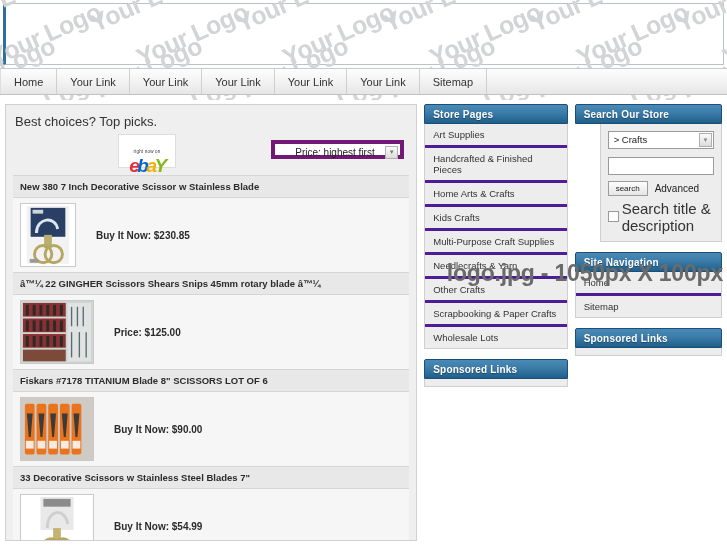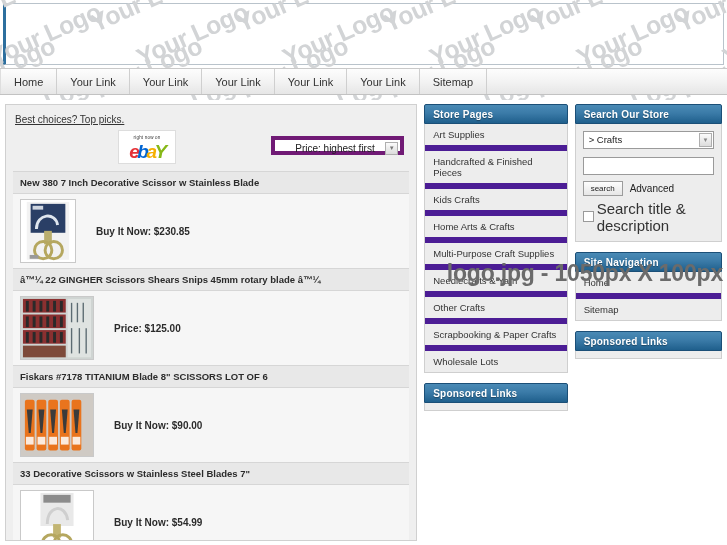--- a/index.html
+++ b/index.html
@@ -101,36 +101,35 @@
 
   
   .listing-panel {
     background: #efefef;
     border: 1px solid #d0d0d0;
     padding: 7px;
     height: 437px;
     overflow: hidden;
   }
   .picks-line {
-    font-size: 10px; color: #333;
+    font-size: 13px; color: #333;
     padding: 2px 2px 4px 2px;
-    text-decoration: underline;
   }
   .topbar-row {
     position: relative;
     height: 42px;
   }
   .ebay-logo {
     position: absolute;
     left: 105px; top: 1px;
     width: 58px; height: 34px;
     background: #ffffff;
     border: 1px solid #ddd;
     text-align: center;
-    padding-top: 4px;
+    padding-top: 14px;
   }
   .ebay-rn {
     font-size: 4.5px;
     color: #333;
     letter-spacing: 0.2px;
     line-height: 6px;
     font-family: "Liberation Sans", sans-serif;
   }
   .ebay-word {
     font-size: 19px;
@@ -219,29 +218,29 @@
   }
   .box-body {
     background: #ededed;
     border: 1px solid #cfcfcf;
     border-top: none;
   }
   .link-row {
     font-size: 9.5px;
     color: #333333;
     padding: 5px 8px;
-    border-bottom: 6px solid #4c1d95;
+    border-bottom: 3px solid #4c1d95;
     background: #ededed;
     cursor: pointer;
   }
   .link-row:last-child { border-bottom: none; }
   .box-body.empty { height: 8px; }
 
   
-  .search-body { padding: 7px; }
+  .search-body { padding: 7px; margin-left: 25px; }
   .cat-select {
     position: relative;
     width: 100%; height: 18px;
     background: #ffffff;
     border: 1px solid #9a9a9a;
     font-size: 9.5px;
     color: #222;
     line-height: 16px;
     padding-left: 5px;
     margin-bottom: 6px;
@@ -459,22 +458,22 @@
       </div>
     </div>
 
     <div class="col-mid">
 
       <div class="box">
         <div class="box-head">Store Pages</div>
         <div class="box-body" id="store-links">
             <div class="link-row">Art Supplies</div>
             <div class="link-row">Handcrafted &amp; Finished Pieces</div>
+            <div class="link-row">Home Arts &amp; Crafts</div>
             <div class="link-row">Kids Crafts</div>
-            <div class="link-row">Home Arts &amp; Crafts</div>
             <div class="link-row">Multi-Purpose Craft Supplies</div>
             <div class="link-row">Needlecrafts &amp; Yarn</div>
             <div class="link-row">Other Crafts</div>
             <div class="link-row">Scrapbooking &amp; Paper Crafts</div>
             <div class="link-row">Wholesale Lots</div>
           </div>
       </div>
 
       <div class="box">
         <div class="box-head">Sponsored Links</div>

